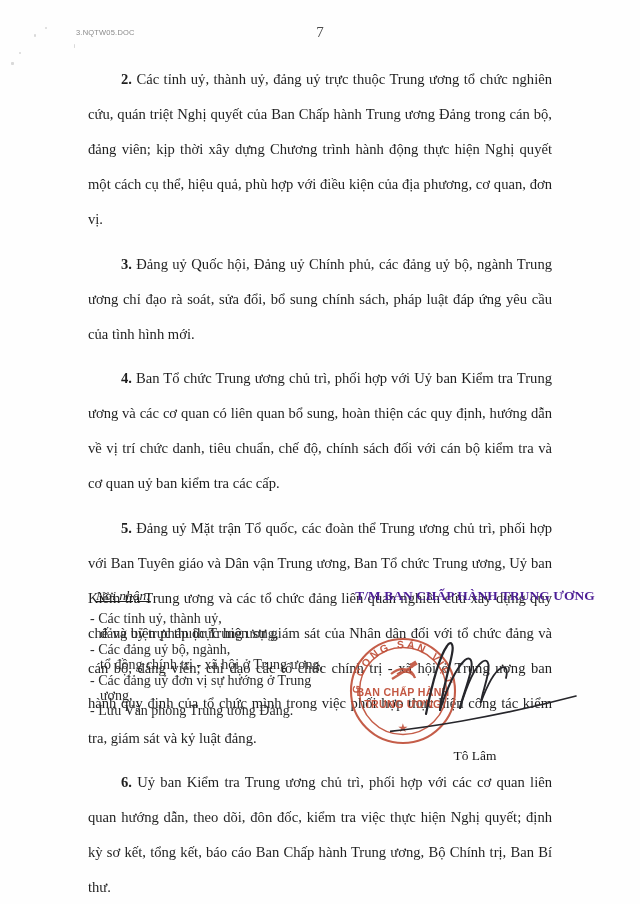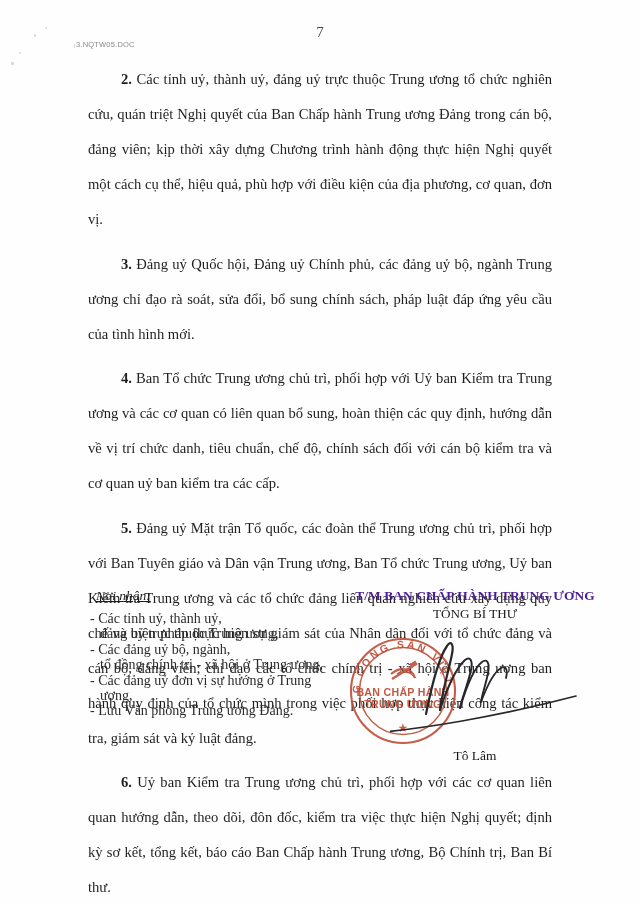--- a/index.html
+++ b/index.html
@@ -27,21 +27,21 @@
   .header {
     position: absolute;
     top: 24px;
     left: 0;
     width: 640px;
     height: 24px;
   }
   .doc-code {
     position: absolute;
     left: 76px;
-    top: 16px;
+    top: 4px;
     font-family: "Liberation Sans", "DejaVu Sans", sans-serif;
     font-size: 7.5px;
     letter-spacing: 0.2px;
     color: #8a8a8a;
   }
   .page-number {
     position: absolute;
     left: 0;
     top: 0;
     width: 640px;
@@ -213,21 +213,20 @@
   đảng uỷ trực thuộc Trung ương,</li>
         <li>- Các đảng uỷ bộ, ngành,
   tổ đồng chính trị - xã hội ở Trung ương,</li>
         <li>- Các đảng uỷ đơn vị sự hướng ở Trung ương,</li>
         <li>- Lưu Văn phòng Trung ương Đảng.</li>
       </ul>
     </div>
 
     <div class="signature">
       <div class="sig-org">T/M BAN CHẤP HÀNH TRUNG ƯƠNG</div>
-      <div class="sig-role">TỔNG BÍ THƯ</div>
 
       <div class="seal">
         <svg width="122" height="122" viewBox="0 0 122 122" xmlns="http://www.w3.org/2000/svg">
           <defs>
             <path id="sealArcTop" d="M 18,61 A 43,43 0 0 1 104,61"></path>
             <path id="sealArcBot" d="M 20,61 A 41,41 0 0 0 102,61"></path>
           </defs>
           <g stroke="#c0503a" fill="none" opacity="0.92">
             <circle cx="61" cy="61" r="52" stroke-width="2.1"></circle>
             <circle cx="61" cy="61" r="43.5" stroke-width="1.5"></circle>

